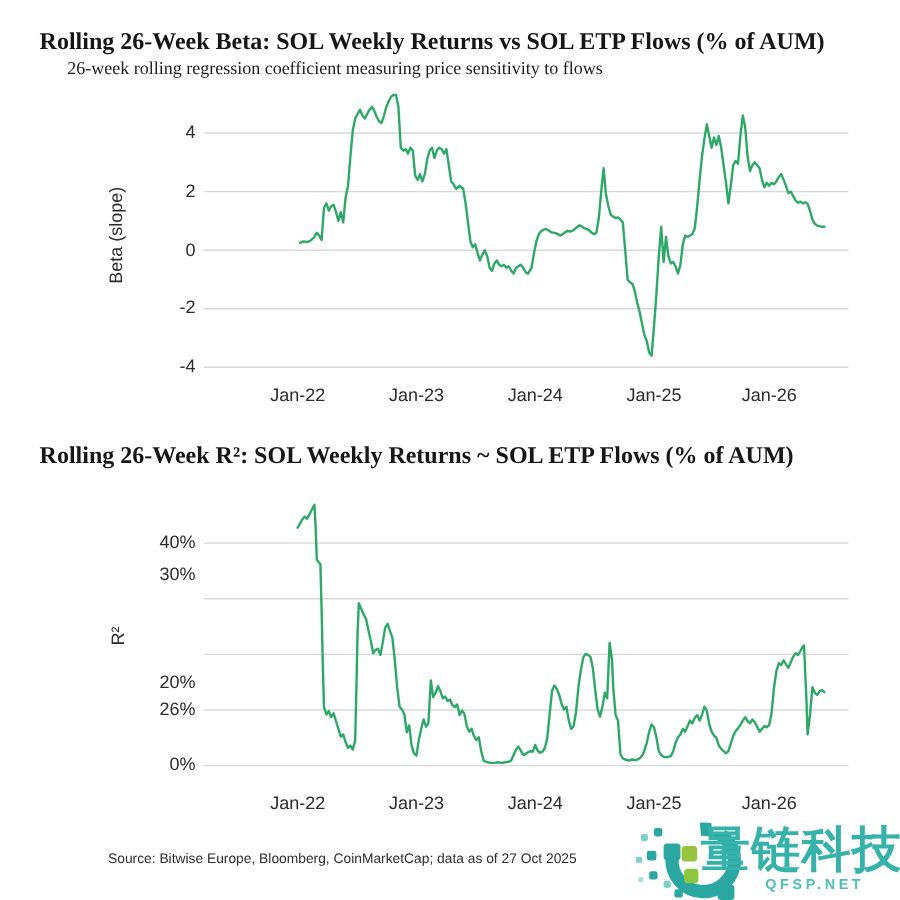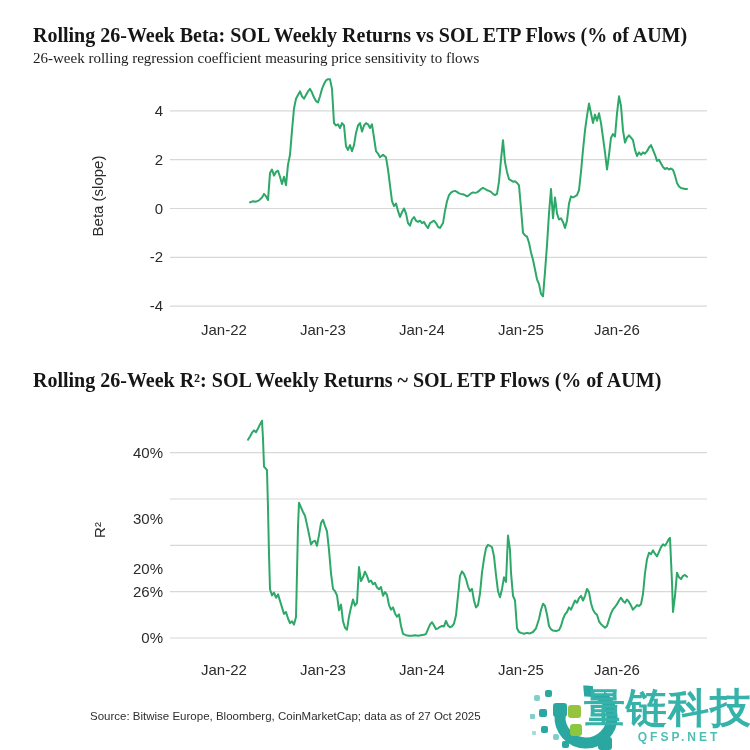--- a/index.html
+++ b/index.html
@@ -4,37 +4,37 @@
 <style>
   html,body{margin:0;padding:0;background:#ffffff;}
   .canvas{position:relative;width:750px;height:750px;background:#ffffff;overflow:hidden;
           font-family:"Liberation Sans",sans-serif;}
   .chart-title{position:absolute;left:33px;font-family:"Liberation Serif",serif;
                font-size:20px;font-weight:600;color:#161616;letter-spacing:0px;white-space:nowrap;}
   .chart-subtitle{position:absolute;left:33px;font-family:"Liberation Serif",serif;
                font-size:15px;font-weight:400;color:#1d1d1d;white-space:nowrap;}
   .plot-layer{position:absolute;left:0;top:0;width:750px;height:750px;pointer-events:none;}
   .ytick{position:absolute;width:48px;text-align:right;font-size:15px;color:#2b2b2b;line-height:16px;}
-  .xtick{position:absolute;width:70px;text-align:left;font-size:15px;color:#2b2b2b;line-height:16px;}
+  .xtick{position:absolute;width:70px;text-align:right;font-size:15px;color:#2b2b2b;line-height:16px;}
   .yaxis-title{position:absolute;font-size:15px;color:#2b2b2b;white-space:nowrap;
                transform:translate(-50%,-50%) rotate(-90deg);}
   .source-note{position:absolute;left:90px;top:710px;font-size:11.5px;color:#2e2e2e;}
   .brand{position:absolute;left:529px;top:684px;width:221px;height:66px;}
   .brand-text{position:absolute;left:55px;top:2px;font-size:41px;font-weight:700;color:#35B2A9;
               letter-spacing:1px;white-space:nowrap;line-height:44px;}
   .brand-sub{position:absolute;left:75px;top:46px;width:150px;text-align:center;font-size:12px;
              font-weight:700;letter-spacing:3px;color:#4FBFB4;}
 </style>
 </head>
 <body>
 
 <div class="canvas">
 
   <div class="chart-title" style="top:24px;">Rolling 26-Week Beta: SOL Weekly Returns vs SOL ETP Flows (% of AUM)</div>
-  <div class="chart-subtitle" style="top:50px;">26-week rolling regression coefficient measuring price sensitivity to flows</div>
+  <div class="chart-subtitle" style="top:50px;margin-left:23px;">26-week rolling regression coefficient measuring price sensitivity to flows</div>
   <div class="yaxis-title" style="left:97px;top:196px;">Beta (slope)</div>
   <div id="chart0">
       <svg class="plot-layer" viewBox="0 0 750 750">
         <line x1="170" x2="707" y1="110.9" y2="110.9" stroke="#d8d8d8" stroke-width="1.2"></line>
         <line x1="170" x2="707" y1="159.7" y2="159.7" stroke="#d8d8d8" stroke-width="1.2"></line>
         <line x1="170" x2="707" y1="208.5" y2="208.5" stroke="#d8d8d8" stroke-width="1.2"></line>
         <line x1="170" x2="707" y1="257.3" y2="257.3" stroke="#d8d8d8" stroke-width="1.2"></line>
         <line x1="170" x2="707" y1="306.1" y2="306.1" stroke="#d8d8d8" stroke-width="1.2"></line>
         <polyline points="250,202.4 253,201.2 256,201.7 259,200.4 262,197.5 264,193.9 266,196.3 268,200.0 270,173.1 272,169.5 274,175.6 276,171.9 278,170.7 280,176.8 282,184.1 284,176.8 286,185.3 288,164.6 290,154.8 292,130.4 294,108.5 296,98.7 298,95.0 300,91.4 302,96.3 304,98.7 306,95.0 308,91.4 310,88.9 312,92.6 314,97.5 316,101.1 318,102.4 320,96.3 322,88.9 324,84.1 326,80.4 328,79.2 330,79.2 332,88.9 333,106.0 334,123.1 336,125.5 338,124.3 340,128.0 342,123.1 344,125.5 346,146.3 348,149.9 350,145.1 352,151.2 354,145.1 356,132.9 358,125.5 360,123.1 362,131.6 364,125.5 366,123.1 368,124.3 370,128.0 372,124.3 374,137.7 376,151.2 378,153.6 380,157.3 383,154.8 386,157.3 388,169.5 390,185.3 392,201.2 394,206.1 396,203.6 398,210.9 400,217.0 402,212.2 404,208.5 406,213.4 408,223.1 410,225.6 412,219.5 414,217.0 416,220.7 418,221.9 420,220.7 422,223.1 424,221.9 426,225.6 428,228.0 430,223.1 432,221.9 434,220.7 436,223.1 438,226.8 440,228.0 443,223.1 445,210.9 447,201.2 449,195.1 451,192.6 453,191.4 455,190.9 457,191.9 459,193.4 461,193.9 463,194.3 465,195.1 467,196.3 469,195.1 471,193.4 473,192.4 475,192.9 477,192.4 479,190.9 481,189.0 483,187.8 485,189.0 487,190.2 489,190.9 491,191.9 493,193.9 495,195.1 497,193.9 499,181.7 501,159.7 503,140.2 505,162.1 507,171.9 509,179.2 511,180.4 513,181.7 515,181.2 517,182.9 519,185.3 521,208.5 523,232.9 525,235.3 527,236.6 529,242.7 531,252.4 533,259.7 535,269.5 537,279.3 539,284.1 541,293.9 543,296.3 545,271.9 547,245.1 549,213.4 551,189.0 553,218.3 555,197.5 557,213.4 559,219.5 561,218.3 563,221.9 565,228.0 567,220.7 569,203.6 571,196.3 573,197.5 575,196.3 577,195.1 579,190.2 581,171.9 583,149.9 585,130.4 587,115.8 589,103.6 591,113.3 593,123.1 595,114.6 597,120.7 599,113.3 601,123.1 603,137.7 605,152.4 607,169.5 609,154.8 611,137.7 613,134.1 615,136.5 617,113.3 619,96.3 621,106.0 623,130.4 625,142.6 627,137.7 629,135.3 631,137.7 633,140.2 635,149.9 637,156.0 639,152.4 641,154.8 643,152.4 645,153.6 647,151.2 649,147.5 651,145.1 653,149.9 655,154.8 657,160.9 659,159.7 661,163.4 663,167.0 665,169.0 667,168.0 669,169.5 671,168.5 673,169.9 675,175.6 677,182.9 679,186.5 681,188.0 683,188.5 685,189.0 687,189.0" fill="none" stroke="#2EA868" stroke-width="2" stroke-linejoin="round" stroke-linecap="round"></polyline>
       </svg>
@@ -55,21 +55,21 @@
   <div id="chart1">
       <svg class="plot-layer" viewBox="0 0 750 750">
         <line x1="170" x2="707" y1="452.6" y2="452.6" stroke="#d8d8d8" stroke-width="1.2"></line>
         <line x1="170" x2="707" y1="499.0" y2="499.0" stroke="#d8d8d8" stroke-width="1.2"></line>
         <line x1="170" x2="707" y1="545.3" y2="545.3" stroke="#d8d8d8" stroke-width="1.2"></line>
         <line x1="170" x2="707" y1="591.7" y2="591.7" stroke="#d8d8d8" stroke-width="1.2"></line>
         <line x1="170" x2="707" y1="638.0" y2="638.0" stroke="#d8d8d8" stroke-width="1.2"></line>
         <polyline points="248,439.7 250,436.4 252,432.7 254,430.4 256,432.3 258,428.5 260,424.4 262,420.7 263,438.7 264,466.5 266,468.9 267,470.2 268,508.2 269,554.6 270,589.3 272,595.4 274,592.6 276,597.7 278,594.4 280,600.9 282,607.4 284,613.9 286,612.0 288,618.5 290,623.2 292,621.3 294,624.6 296,617.1 297,573.1 298,526.8 299,502.7 301,507.3 303,512.0 305,515.7 307,524.9 309,534.2 311,544.4 313,541.6 315,540.7 317,545.8 319,535.1 321,523.1 323,519.8 325,525.9 327,531.4 329,550.0 331,573.1 333,588.9 335,591.2 337,595.4 339,610.2 341,604.6 343,621.3 345,627.8 347,629.7 349,616.7 351,607.4 353,599.5 355,605.6 357,602.8 359,567.1 361,581.0 363,577.3 365,571.7 367,575.9 369,581.9 371,580.5 373,584.2 375,582.9 377,587.5 379,589.3 381,587.0 383,595.8 385,592.1 387,594.9 389,605.1 391,609.7 393,607.4 395,613.4 397,616.7 399,614.4 401,626.0 403,633.8 406,635.2 409,635.7 412,635.7 415,635.2 418,635.7 421,635.2 424,634.8 426,633.8 428,629.2 430,624.6 432,622.2 434,625.5 436,629.2 438,628.3 440,626.9 442,626.0 444,626.4 446,620.9 448,625.5 450,627.3 452,626.4 454,623.6 456,615.3 458,595.8 460,575.9 462,571.3 464,574.1 466,579.1 468,586.6 470,591.2 472,588.9 474,600.5 476,607.4 478,605.1 480,593.5 482,572.7 484,558.8 486,548.1 488,544.9 490,545.8 492,547.2 494,556.4 496,575.0 498,591.2 500,597.2 502,588.9 504,577.3 506,581.9 508,535.6 510,550.0 511,572.7 513,595.8 515,600.5 517,628.3 519,632.0 521,632.9 524,633.8 527,632.9 530,633.4 533,632.0 536,628.3 539,619.0 541,609.7 543,603.7 545,606.0 547,614.4 549,626.0 551,629.2 553,630.6 556,631.0 559,630.1 561,626.0 563,619.0 565,614.4 567,612.0 569,607.4 571,609.7 573,605.1 575,600.5 577,602.8 579,598.1 581,595.8 583,600.5 585,595.8 587,588.9 589,592.1 591,603.2 593,609.7 595,613.0 597,614.8 599,621.3 601,624.1 603,626.0 605,627.8 607,626.0 609,619.5 611,613.4 613,609.3 615,607.0 617,604.2 619,600.5 621,597.7 623,600.9 625,602.8 627,599.5 629,601.9 631,605.6 633,609.7 635,607.4 637,605.1 639,606.0 641,604.2 643,594.0 645,573.1 647,559.2 649,552.7 651,554.1 653,550.4 655,553.7 657,556.4 659,551.8 661,547.2 663,544.4 665,545.8 667,542.5 669,538.8 670,537.9 672,582.4 673,612.0 675,595.8 677,572.7 679,577.3 681,579.1 683,575.9 685,575.0 687,576.8" fill="none" stroke="#2EA868" stroke-width="2" stroke-linejoin="round" stroke-linecap="round"></polyline>
       </svg>
       <div class="ytick" style="left: 115px; top: 445px;">40%</div>
-      <div class="ytick" style="left: 115px; top: 511px;">30%</div>
+      <div class="ytick" style="left: 115px; top: 471px;">30%</div>
       <div class="ytick" style="left: 115px; top: 537px; margin-top: 24px;">20%</div>
       <div class="ytick" style="left: 115px; top: 584px;">26%</div>
       <div class="ytick" style="left: 115px; top: 630px;">0%</div>
       <div class="xtick" style="left: 201px; top: 662px;">Jan-22</div>
       <div class="xtick" style="left: 300px; top: 662px;">Jan-23</div>
       <div class="xtick" style="left: 399px; top: 662px;">Jan-24</div>
       <div class="xtick" style="left: 498px; top: 662px;">Jan-25</div>
       <div class="xtick" style="left: 594px; top: 662px;">Jan-26</div>
     </div>
 

